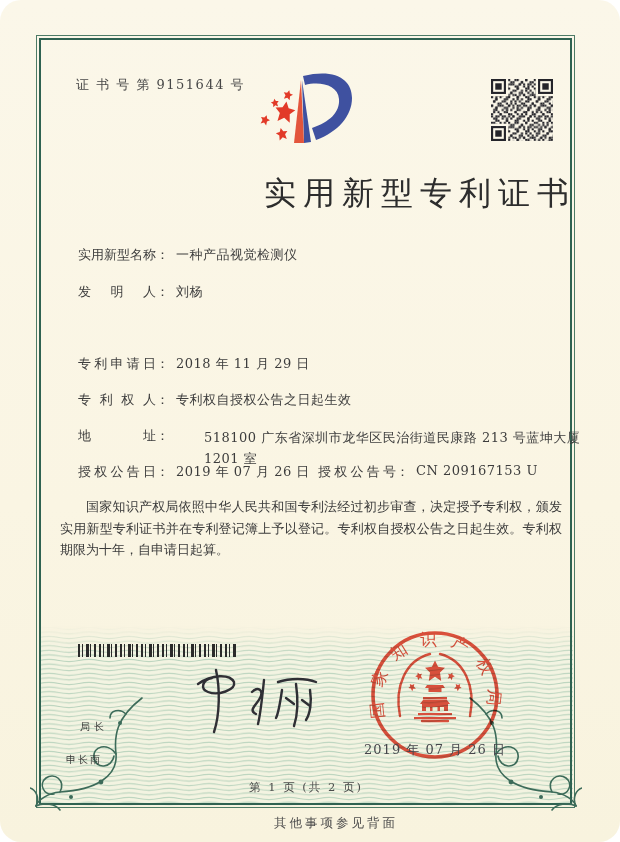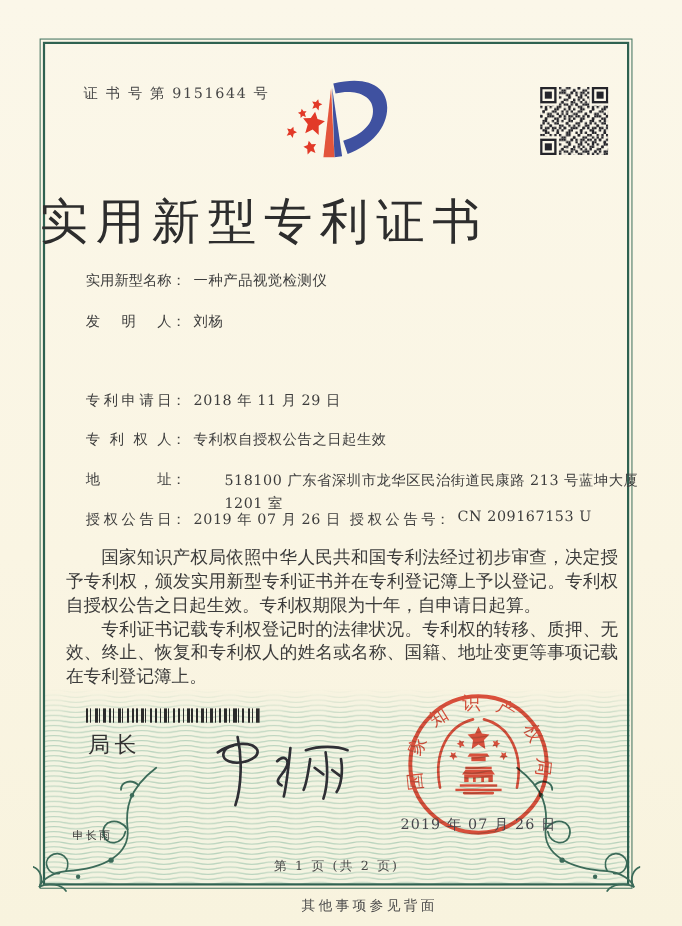--- a/index.html
+++ b/index.html
@@ -1,63 +1,64 @@
 <!DOCTYPE html>
 <html><head>
 <meta charset="utf-8">
 <style>
   html,body { margin:0; padding:0; }
   .page {
     position:relative; width:620px; height:842px; overflow:hidden;
     background:linear-gradient(180deg,#fbf7e9 0%,#faf5e3 60%,#f8f3de 100%);
     font-family:"DejaVu Serif","Liberation Serif",serif;
     color:#3a3a3a;
+    border-radius:21px;
   }
   
   .frame-outer { position:absolute; left:36px; top:35px; right:45px; bottom:34px;
     border:1px solid #4d7b66; }
   .frame-inner { position:absolute; inset:2px; border:2px solid #2f6251; }
   
   .waves { position:absolute; left:39px; top:626px; width:534px; height:180px;
     -webkit-mask-image:linear-gradient(180deg,transparent 0,#000 28px);
     mask-image:linear-gradient(180deg,transparent 0,#000 28px); }
   .flourish { position:absolute; width:120px; height:120px; }
   .flourish.bl { left:30px; top:692px; }
   .flourish.br { left:462px; top:692px; transform:scaleX(-1); }
 
   .cert-no { position:absolute; left:76px; top:76px; font-size:13px;
     letter-spacing:1.5px; color:#474747; }
   .logo { position:absolute; left:248px; top:54px; }
   .qr { position:absolute; left:491px; top:79px; }
 
-  .title { position:absolute; left:36px; width:540px; top:172px; text-align:left;
-    font-size:44px; letter-spacing:7px; color:#2d2d2d; font-weight:500; }
+  .title { position:absolute; left:36px; width:540px; top:172px; text-align:right;
+    font-size:32px; letter-spacing:7px; color:#2d2d2d; font-weight:500; }
 
   .field-row { position:absolute; left:78px; font-size:13px; color:#3d3d3d;
     white-space:nowrap; }
   .flabel { display:inline-block; width:78px; text-align:justify;
     text-align-last:justify; vertical-align:top; }
   .fcolon { display:inline-block; margin-right:7px; vertical-align:top; }
   .fvalue { letter-spacing:0.5px; }
   .fvalue.wrap { display:inline-block; width:392px; white-space:normal;
     line-height:21px; vertical-align:top;margin-left:28px; }
 
   .paras { position:absolute; left:60px; top:496px; width:502px;
-    font-size:16px; line-height:21.5px; text-align:justify; color:#3b3b3b; }
+    font-size:13px; line-height:21.5px; text-align:justify; color:#3b3b3b; }
   .paras p { margin:0; text-indent:2em; }
 
   .barcode { position:absolute; left:78px; top:644px; width:158px; height:13px;
     background:repeating-linear-gradient(90deg,
       #2b2b2b 0 2px, transparent 2px 4px,
       #2b2b2b 4px 5px, transparent 5px 8px,
       #2b2b2b 8px 11px, transparent 11px 12px,
       #2b2b2b 12px 13px, transparent 13px 16px,
       #2b2b2b 16px 18px, transparent 18px 21px); }
 
-  .director-title { position:absolute; left:80px; top:664px; font-size:20px;
+  .director-title { position:absolute; left:80px; top:720px; font-size:10px;
     letter-spacing:4px; color:#333;font-family:Liberation Mono, monospace; }
   .director-name  { position:absolute; left:66px; top:714px; font-size:10px;
     letter-spacing:2px; color:#333;margin-top:39px; }
   .signature { position:absolute; left:178px; top:666px; }
 
   .seal { position:absolute; left:364px; top:624px; mix-blend-mode:multiply; }
   .seal-date { position:absolute; left:360px; top:741px; width:150px;
     text-align:center; font-size:13px; letter-spacing:1px; color:#46464c; }
 
   .footer-page { position:absolute; left:36px; width:540px; top:780px;
@@ -180,21 +181,20 @@
   </div>
   <div class="field-row" style="top:463px">
     <span class="flabel">授权公告日</span><span class="fcolon">：</span><span class="fvalue">2019 年 07 月 26 日</span>
   </div>
   <div class="field-row" style="left:318px; top:463px">
     <span class="flabel">授权公告号</span><span class="fcolon">：</span><span class="fvalue">CN 209167153 U</span>
   </div>
 
   <div class="paras">
     <p>国家知识产权局依照中华人民共和国专利法经过初步审查，决定授予专利权，颁发实用新型专利证书并在专利登记簿上予以登记。专利权自授权公告之日起生效。专利权期限为十年，自申请日起算。</p>
-    <p>专利证书记载专利权登记时的法律状况。专利权的转移、质押、无效、终止、恢复和专利权人的姓名或名称、国籍、地址变更等事项记载在专利登记簿上。</p>
   </div>
 
   <div class="barcode"></div>
   <div class="director-title">局长</div>
   <div class="director-name">申长雨</div>
 
   <svg class="signature" width="150" height="75" viewBox="0 0 150 75">
     <g fill="none" stroke="#2f2f35" stroke-width="2.4" stroke-linecap="round" stroke-linejoin="round">
       <path d="M20,18 C34,8 52,8 56,16 C58,24 40,30 30,26 C22,23 24,14 34,12"></path>
       <path d="M38,4 C42,22 42,48 36,66"></path>

